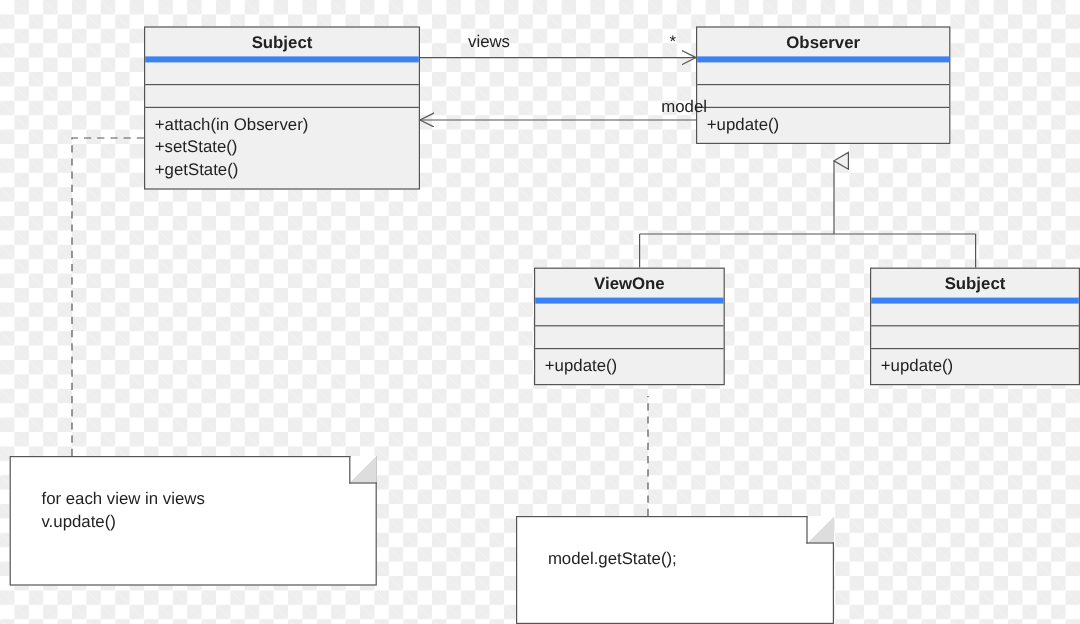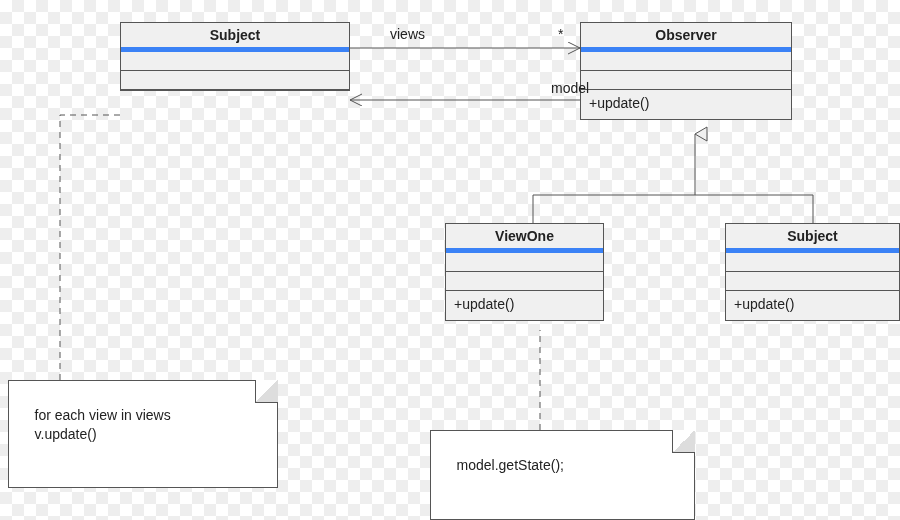--- a/index.html
+++ b/index.html
@@ -61,20 +61,23 @@
 </style>
 </head>
 <body>
 
 <div class="stage">
 
   <div class="uml" style="left:120px;top:22px;width:230px;">
     <div class="title">Subject</div>
     <div class="attrs"></div>
     <div class="attrs"></div>
+    <div class="ops"><span>+attach(in Observer)</span>
+<span>+setState()</span>
+<span>+getState()</span></div>
   </div>
 
   <div class="uml" style="left:580px;top:22px;width:212px;">
     <div class="title">Observer</div>
     <div class="attrs"></div>
     <div class="attrs"></div>
     <div class="ops">+update()</div>
   </div>
 
   <div class="uml" style="left:445px;top:223px;width:159px;">
@@ -84,21 +87,21 @@
     <div class="ops">+update()</div>
   </div>
 
   <div class="uml" style="left:725px;top:223px;width:175px;">
     <div class="title">Subject</div>
     <div class="attrs"></div>
     <div class="attrs"></div>
     <div class="ops">+update()</div>
   </div>
 
-  <div class="note" style="left:8px;top:380px;width:270px;">
+  <div class="note" style="left:8px;top:380px;width:306px;">
     <span>for each view in views
     v.update()</span>
     <div class="fold"></div>
   </div>
 
   <div class="note" style="left:430px;top:430px;width:265px;">
     <span>model.getState();</span>
     <div class="fold"></div>
   </div>
 

